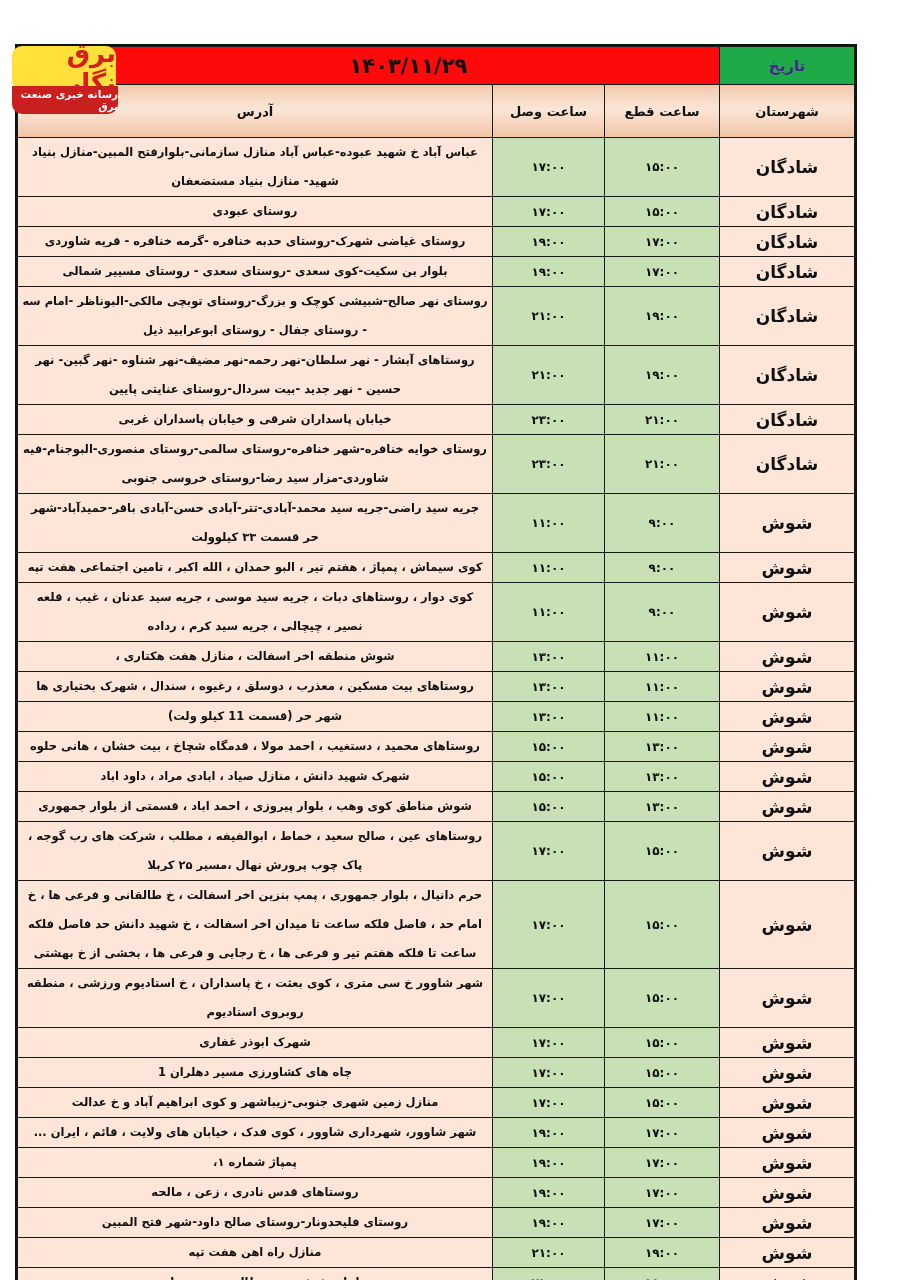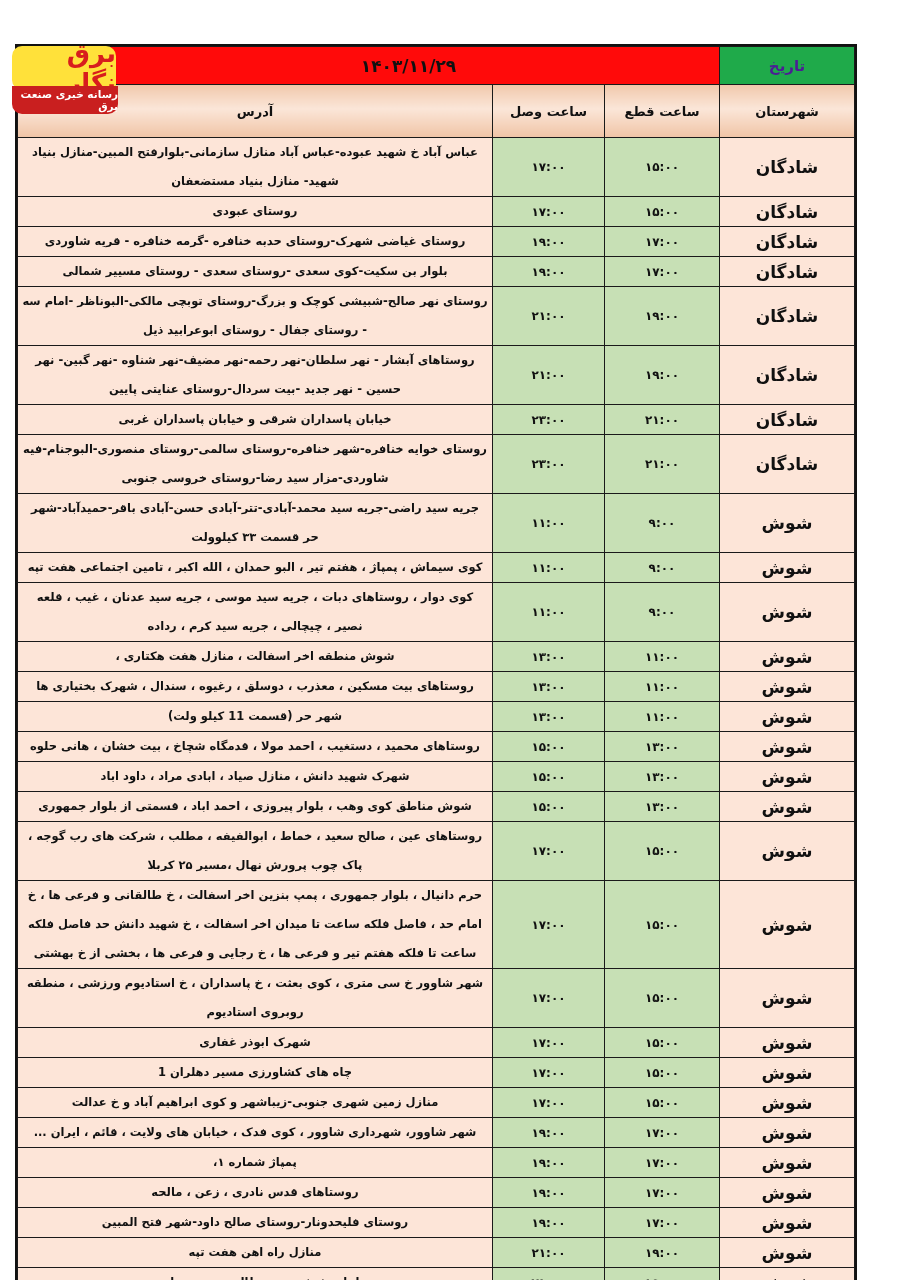--- a/index.html
+++ b/index.html
@@ -27,21 +27,21 @@
     col.c-county { width: 135px; }
     col.c-cut { width: 115px; }
     col.c-conn { width: 112px; }
     col.c-addr { width: auto; }
 
     .title-row td { height: 38px; }
     .title-label {
       background: #1faa4a; color: #4c1d95; font-size: 15px;
     }
     .title-date {
-      background: #ff0a0a; color: #111; font-size: 17px; letter-spacing: 1px;
+      background: #ff0a0a; color: #111; font-size: 21px; letter-spacing: 1px;
       padding-left: 80px;
     }
     .head-row th {
       height: 53px;
       font-size: 13px;
       background: linear-gradient(to bottom, #f1c9ad 0%, #fbe6d8 45%, #f0c4a6 100%);
     }
     .county { background: #fde5d8; font-size: 17px; }
     .time { background: #c7e0b5; font-size: 12px; letter-spacing: 1px; margin-left: 16px; }
     .addr { background: #fde5d8; font-size: 11.5px; line-height: 29px; padding: 0 4px; }

